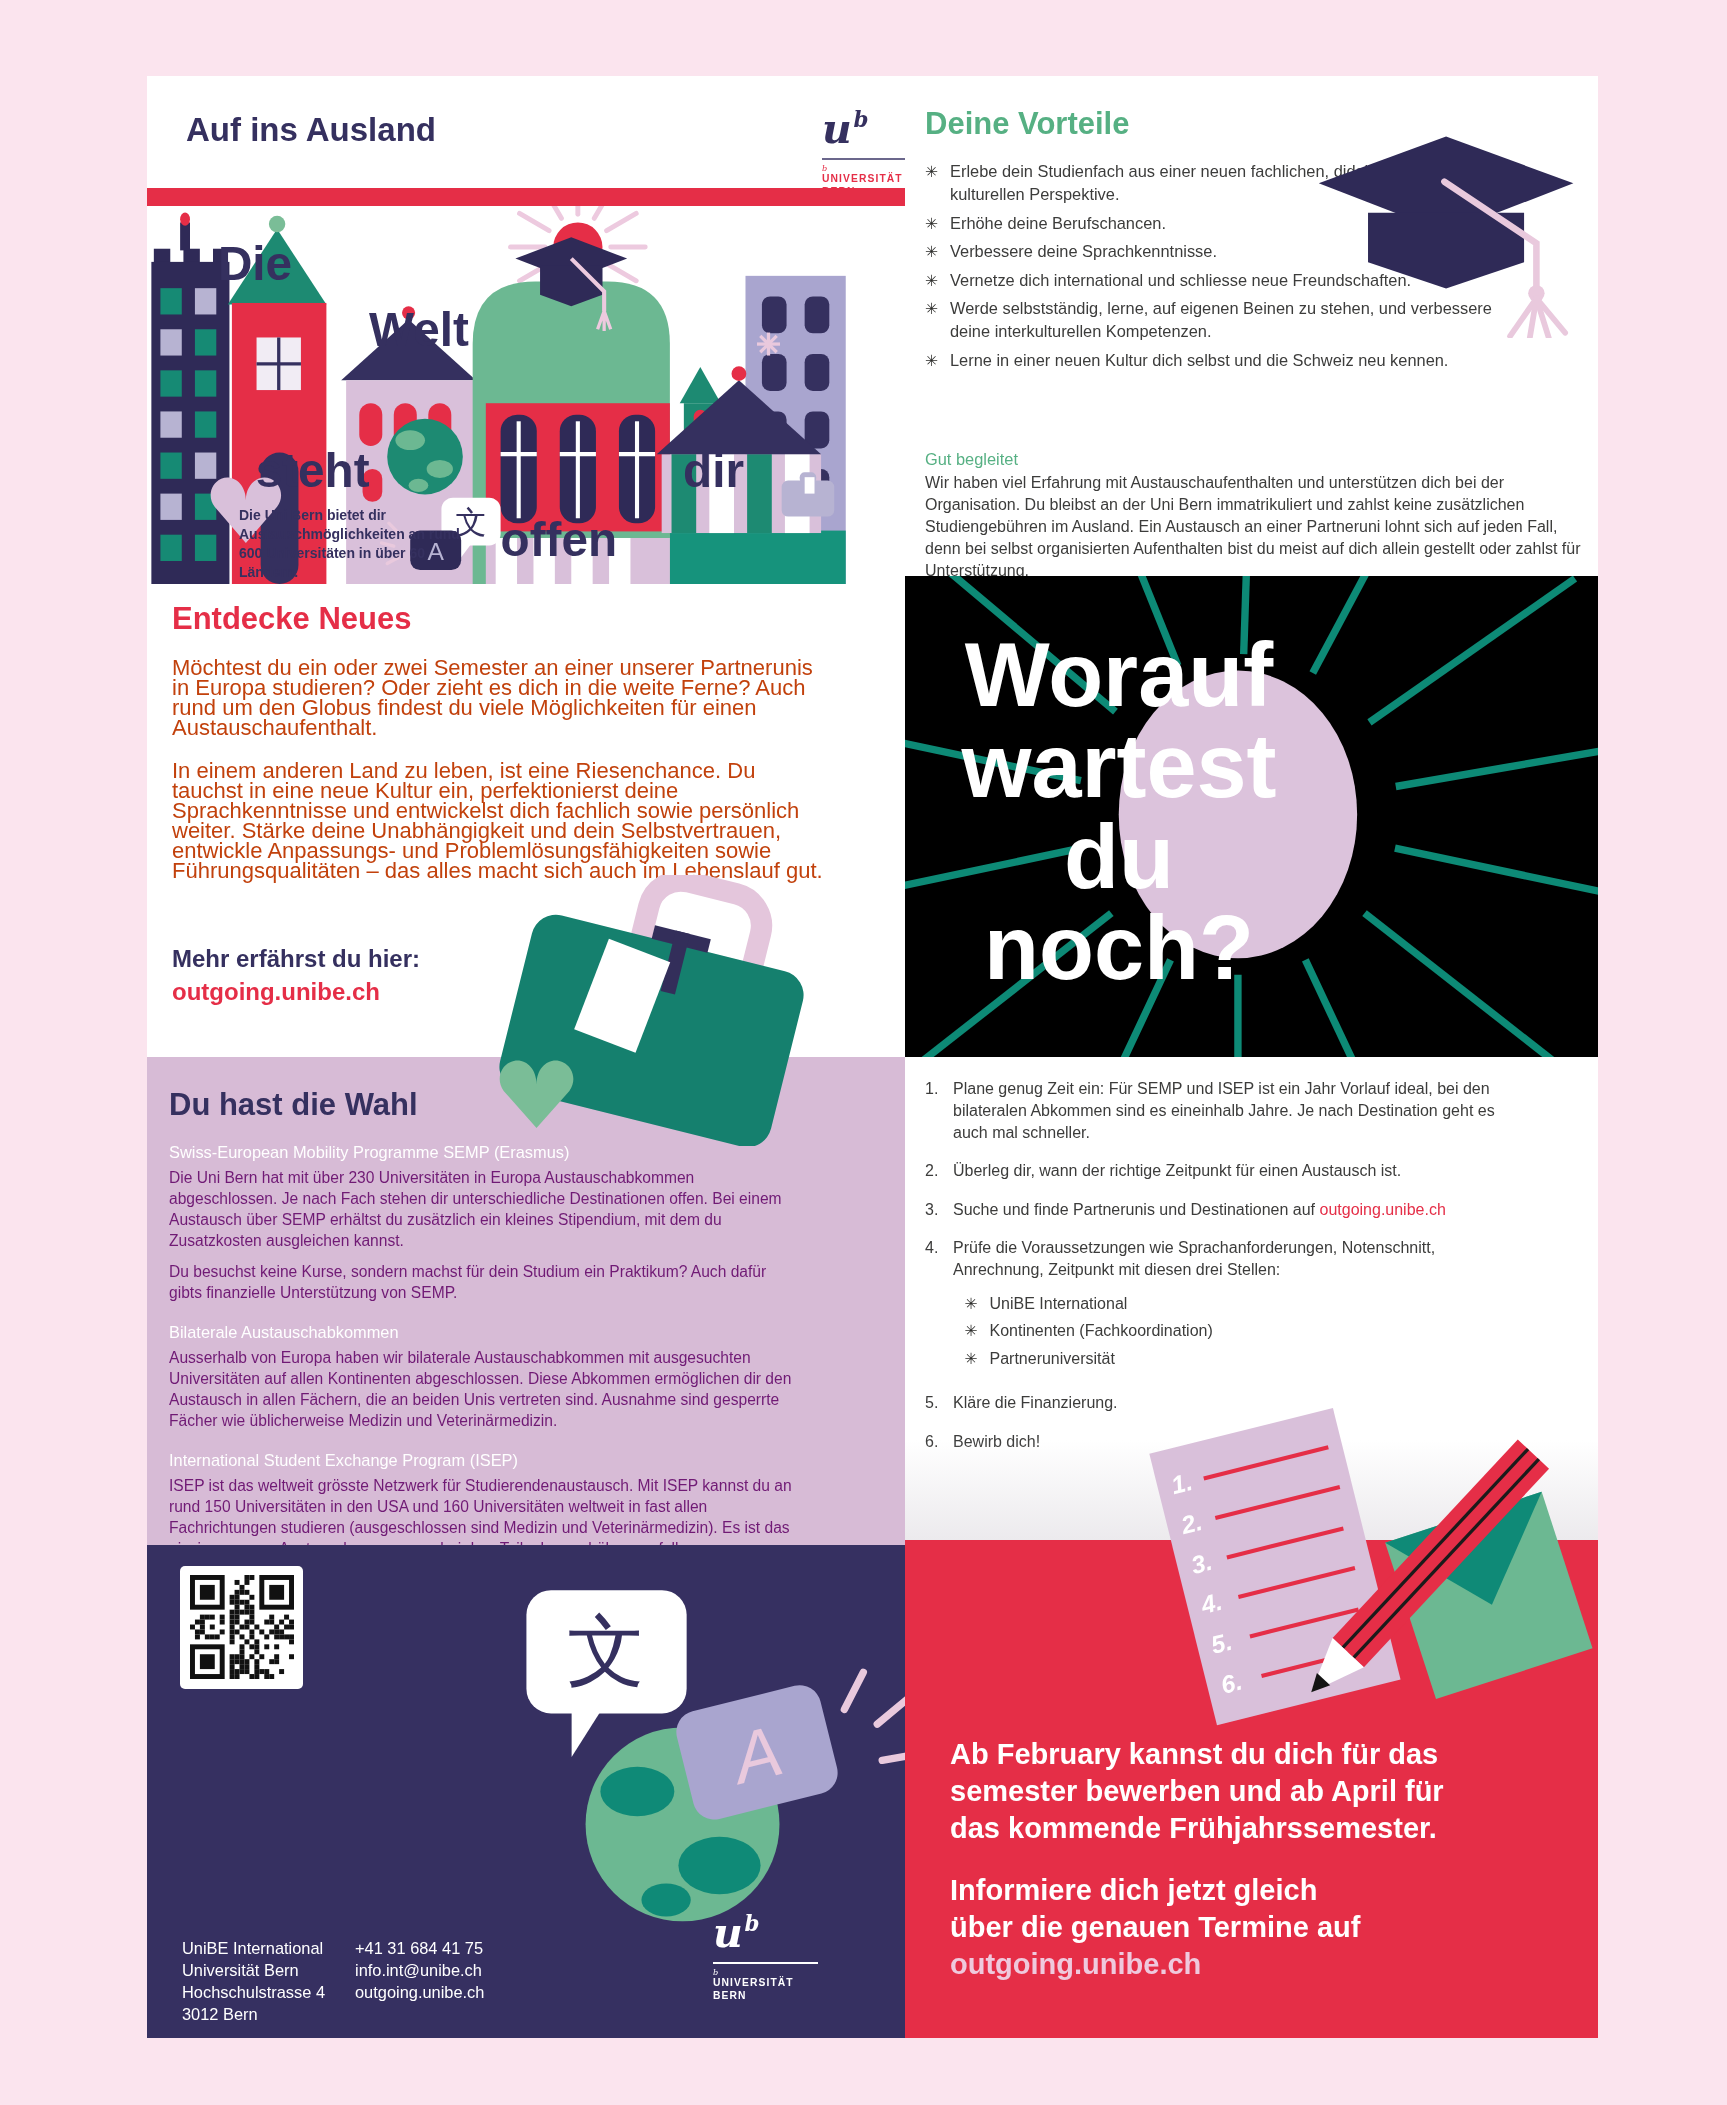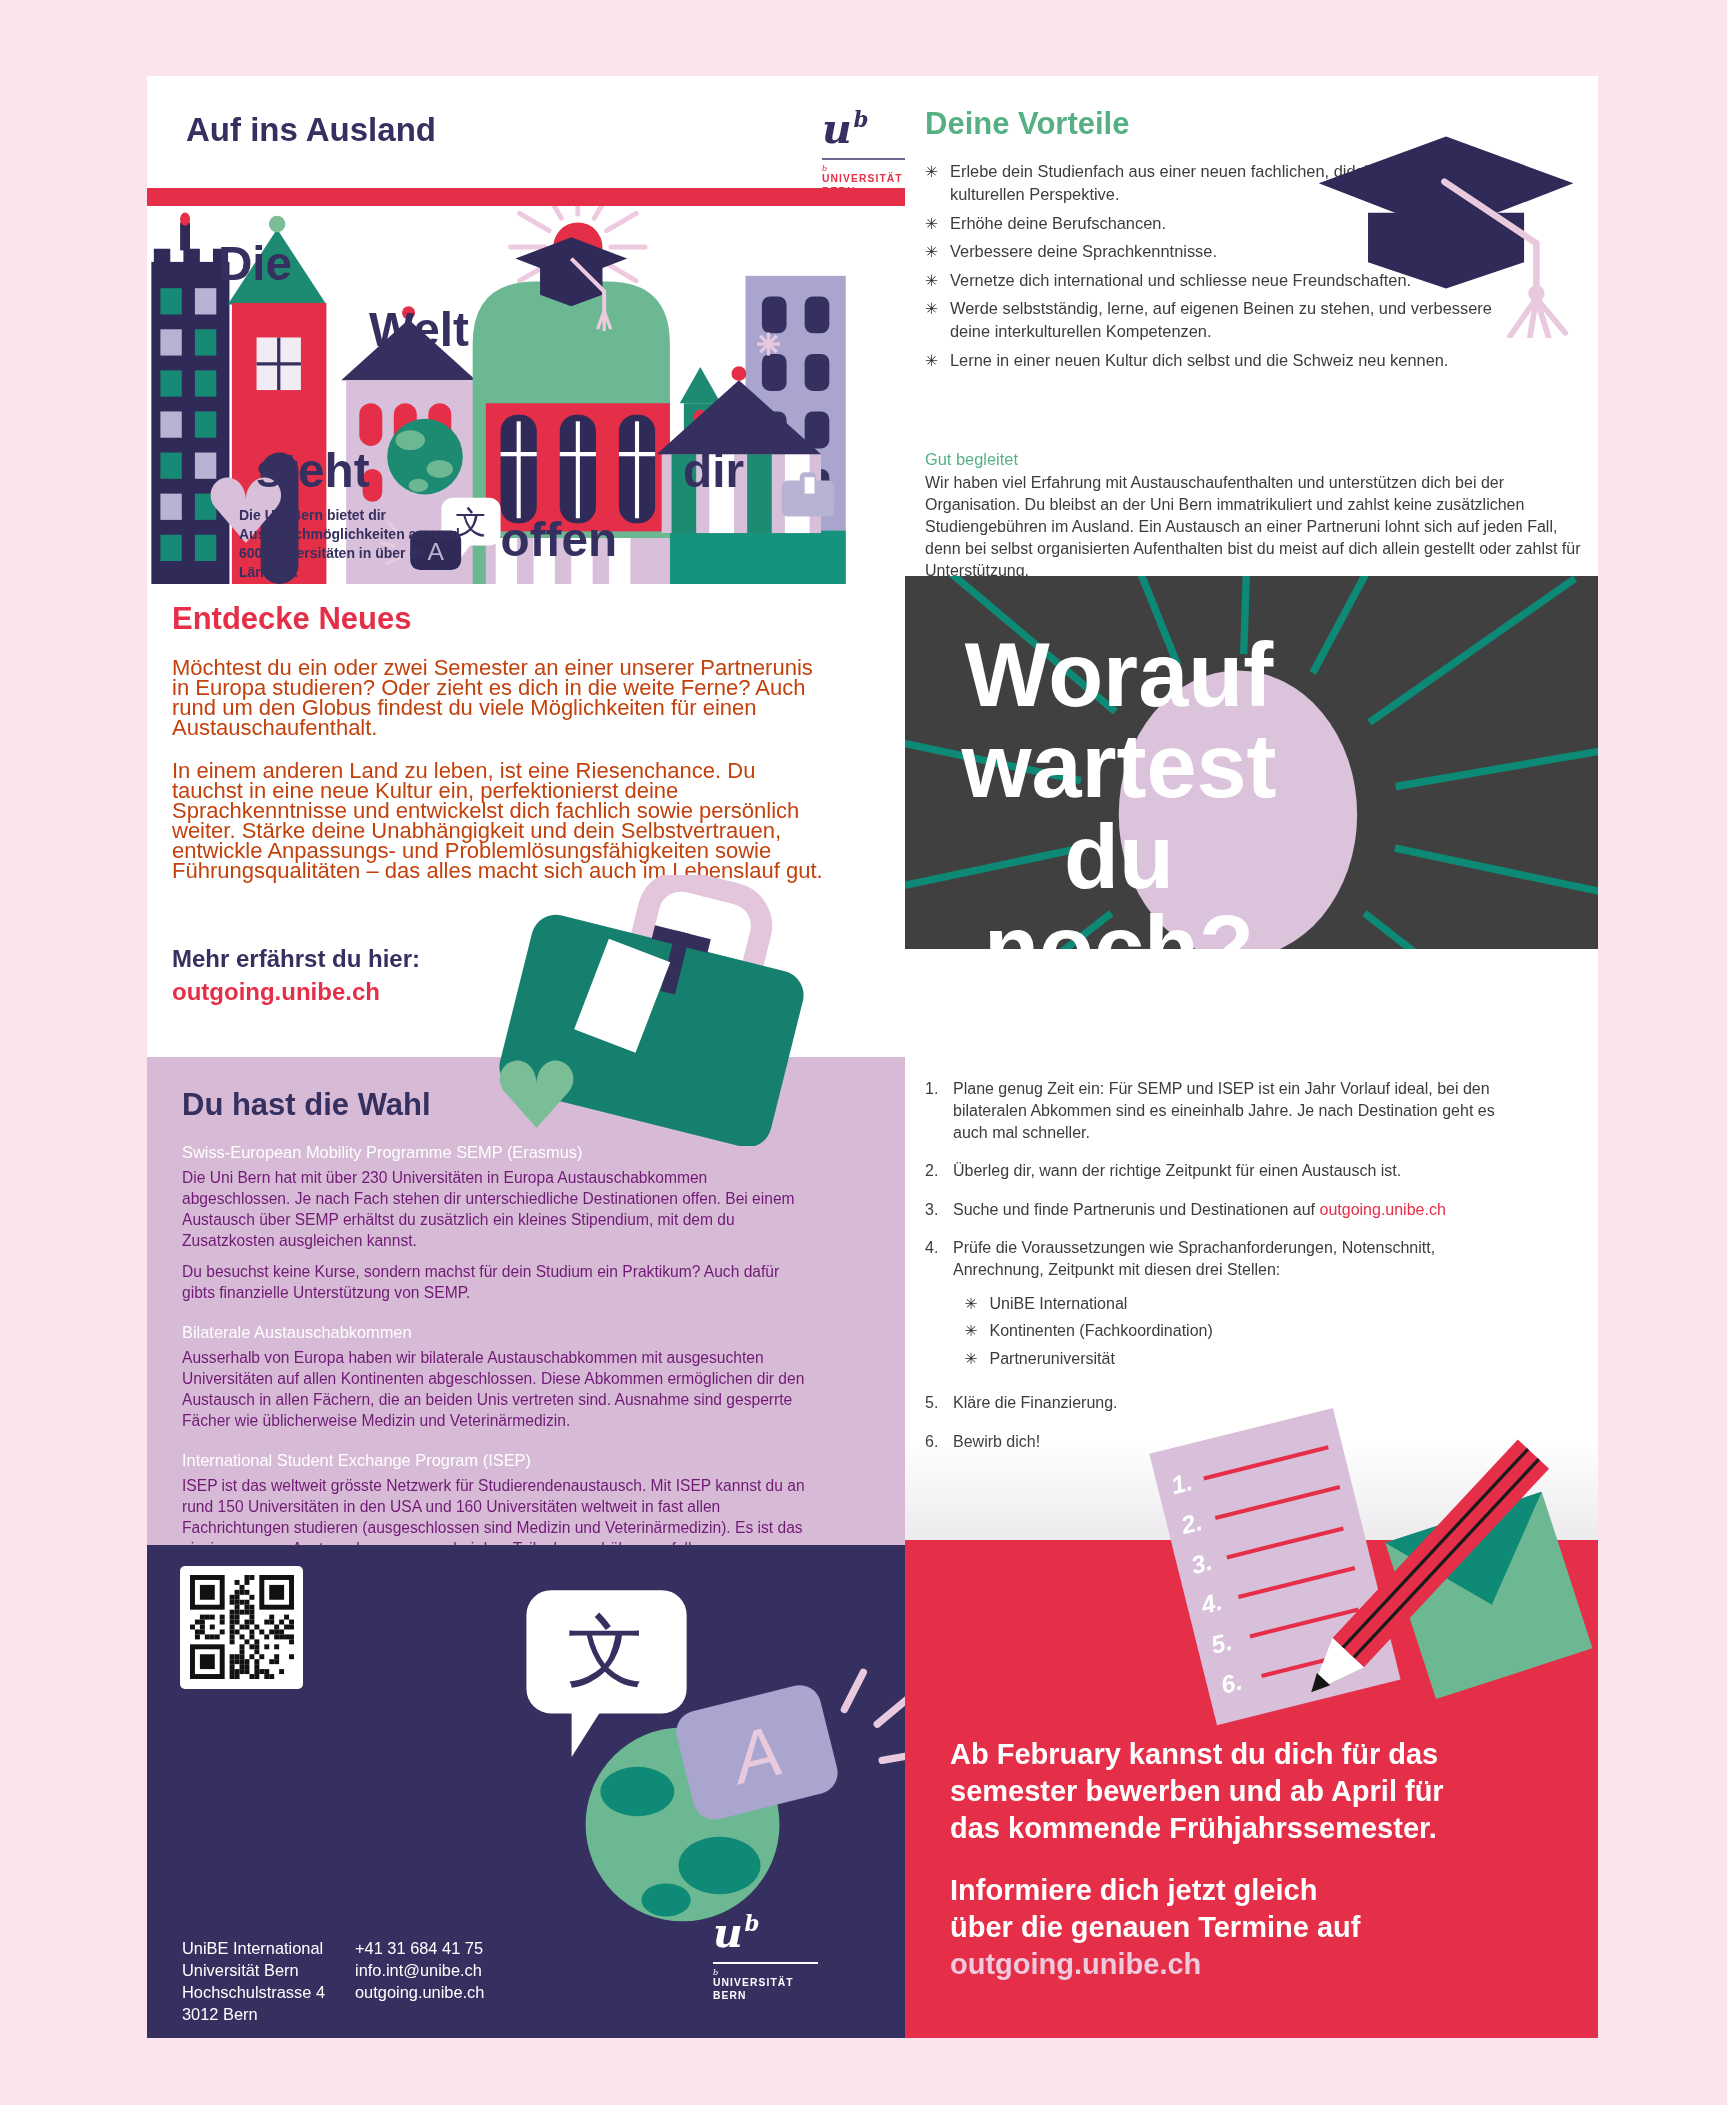--- a/index.html
+++ b/index.html
@@ -38,21 +38,21 @@
   .red-band{left:0;right:0;top:112px;height:18px;background:#e52e47}
   .hero-svg{left:0;top:130px}
   .hero-caption{left:92px;top:430px;width:224px;font-size:14px;line-height:19px;
                 font-weight:700;color:#35305f}
   .discover{left:25px;top:525px;width:651px}
   .discover h2{margin-bottom:21.4px}
   .discover p{margin-bottom:23px}
   .more{left:25px;top:866px;font-size:24px;font-weight:700;line-height:33px}
   .more .lead{color:#35305f}
   .more a{color:#e52e47;text-decoration:none;display:block}
-  .purple{left:0;right:0;top:981px;height:488px;background:#d7bbd6;padding:30px 35px;
+  .purple{left:0;right:0;top:981px;height:488px;background:#d7bbd6;padding:30px 22px;
           box-sizing:border-box}
   .purple h2{margin-bottom:6.6px}
   .prog-name{font-size:16.4px;color:#fff;font-weight:400;margin:20px 0 5px}
   .prog-p{font-size:15.6px;line-height:21px;color:#701a75;margin-bottom:10px;max-width:625px}
   .suitcase-svg{left:311px;top:799px;z-index:3}
   .lp-footer{left:0;right:0;top:1469px;height:493px;background:#363061;overflow:hidden}
   .qr-box{left:33px;top:20.6px;width:123px;height:123px;background:#fff;border-radius:5px;
           display:flex;align-items:center;justify-content:center}
   .footer-illu{right:0;top:0}
   .f-col{color:#fff;font-size:16.4px;line-height:22px}
@@ -63,21 +63,21 @@
 
   
   .benefits{left:20px;top:30px;width:567px}
   .benefits h2{margin-bottom:18px}
   .b-item{display:flex;font-size:16.4px;line-height:23.4px;margin-bottom:5px}
   .ast{width:25px;flex:0 0 25px;font-size:15.6px;color:#2b2b29}
   .cap-svg{left:385px;top:15px}
   .support{left:20px;top:374px;width:658px}
   .support h3{font-size:16.4px;font-weight:400;color:#56b083;margin-bottom:3.3px}
   .support p{font-size:16px;line-height:22px}
-  .burst{left:0;right:0;top:500px;height:373px;background:#404040;overflow:hidden}
+  .burst{left:0;right:0;top:500px;height:481px;background:#000000;overflow:hidden}
   .burst-text{left:25px;top:54px;width:378px;text-align:center;z-index:2;
               font-size:90px;line-height:91px;font-weight:600;color:#fff}
   .steps{left:20px;top:1002px;width:586px}
   .steps h2{margin-bottom:20px}
   .step{display:flex;font-size:16px;line-height:22px;margin-bottom:16.4px}
   .step .num{width:28px;flex:0 0 28px}
   .step a{color:#e52e47;text-decoration:none}
   .substeps{margin-top:11.5px}
   .sub-item{display:flex;margin-bottom:5.8px;padding-left:11.5px}
   .fade-strip{left:0;right:0;top:1364px;height:100px;

